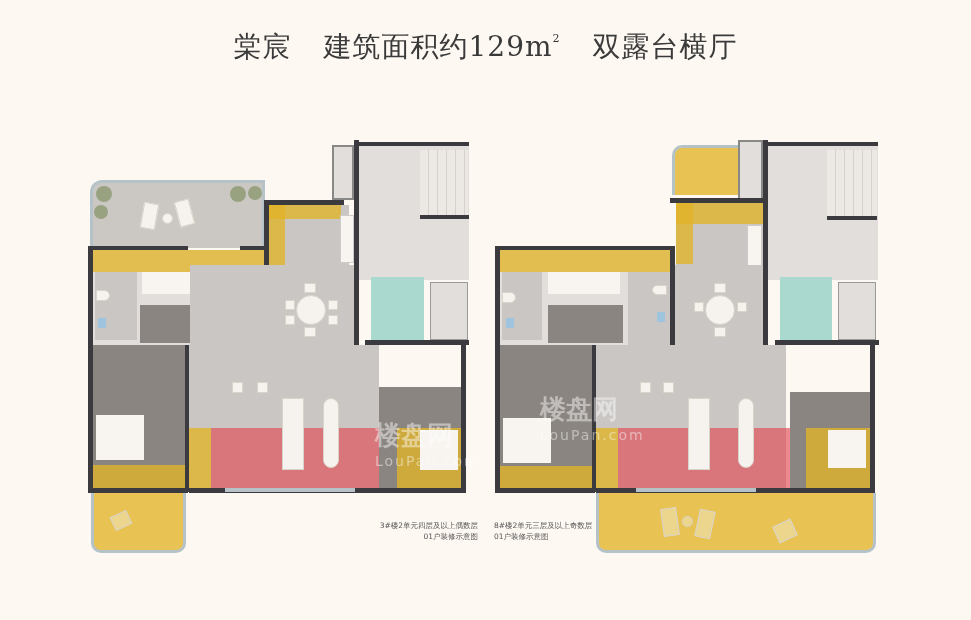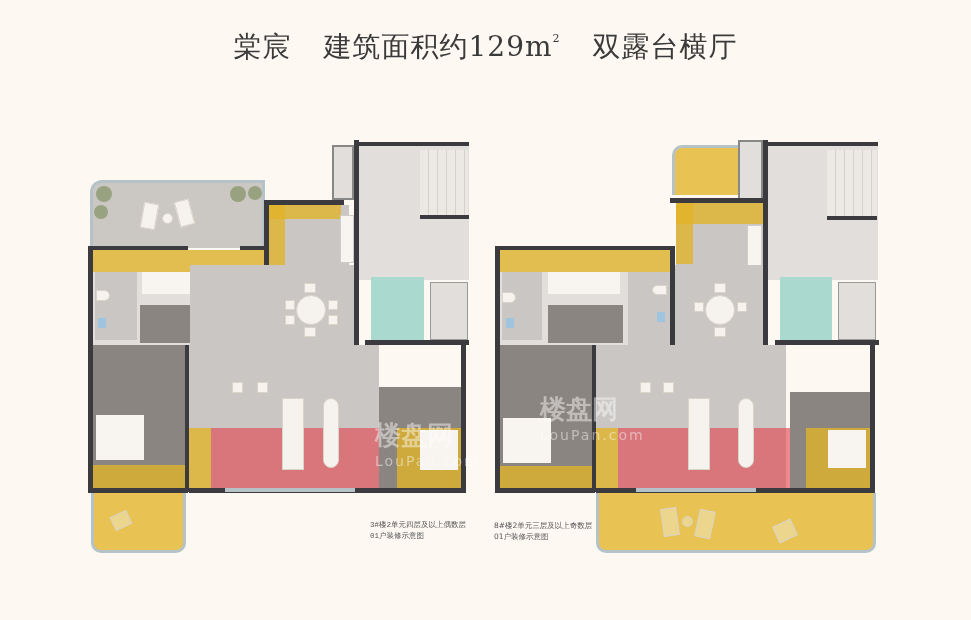--- a/index.html
+++ b/index.html
@@ -109,21 +109,21 @@
   <div class="abs glass" style="left:225px;top:488px;width:130px;height:4px;"></div>
 
   <div class="abs yellow" style="left:91px;top:493px;width:95px;height:60px;border:3px solid #b5c3c8;border-top:none;border-radius:0 0 10px 10px;"></div>
   <div class="abs furn" style="left:112px;top:513px;width:18px;height:15px;transform:rotate(-25deg);background:#ecd58c;"></div>
 
   <div class="wm" style="left:375px;top:418px;">
     <span>楼盘网</span>
     <small>LouPan.com</small>
   </div>
 
-  <div class="note" style="left:370px;top:520px;width:108px;font-family:Liberation Mono, monospace;">
+  <div class="note" style="left:370px;top:520px;text-align:right;width:108px;">
     <div>3#楼2单元四层及以上偶数层</div>
     <div>01户装修示意图</div>
   </div>
 </div>
 
 <div>
 
   <div class="abs yellow" style="left:672px;top:145px;width:66px;height:50px;border:3px solid #b5c3c8;border-right:none;border-bottom:none;border-radius:10px 0 0 0;"></div>
   <div class="abs light" style="left:738px;top:140px;width:25px;height:60px;border:2px solid #888;"></div>
 

